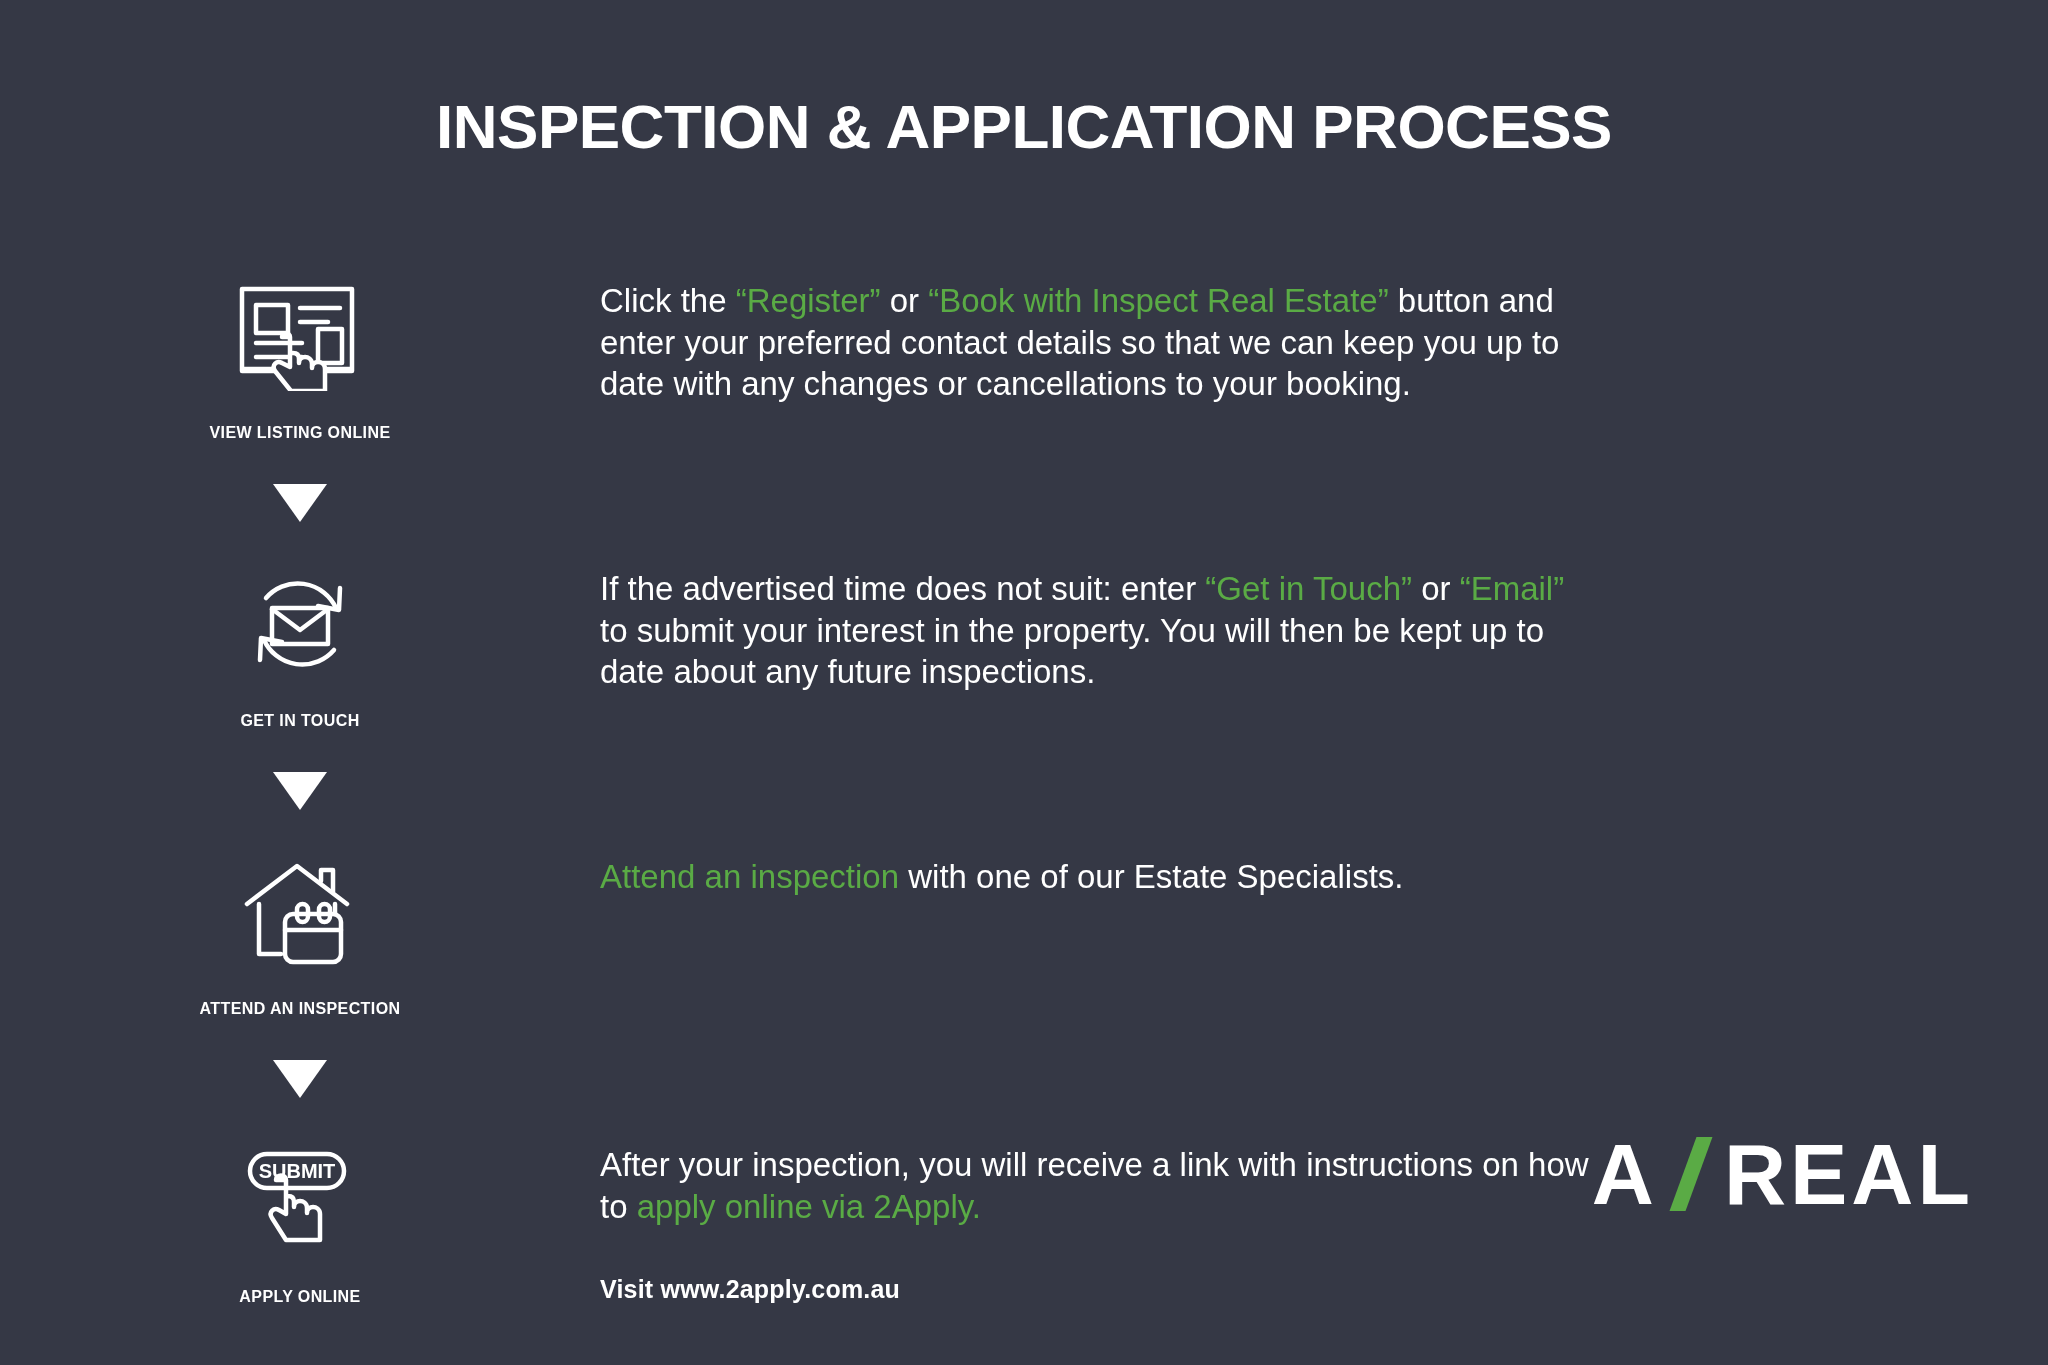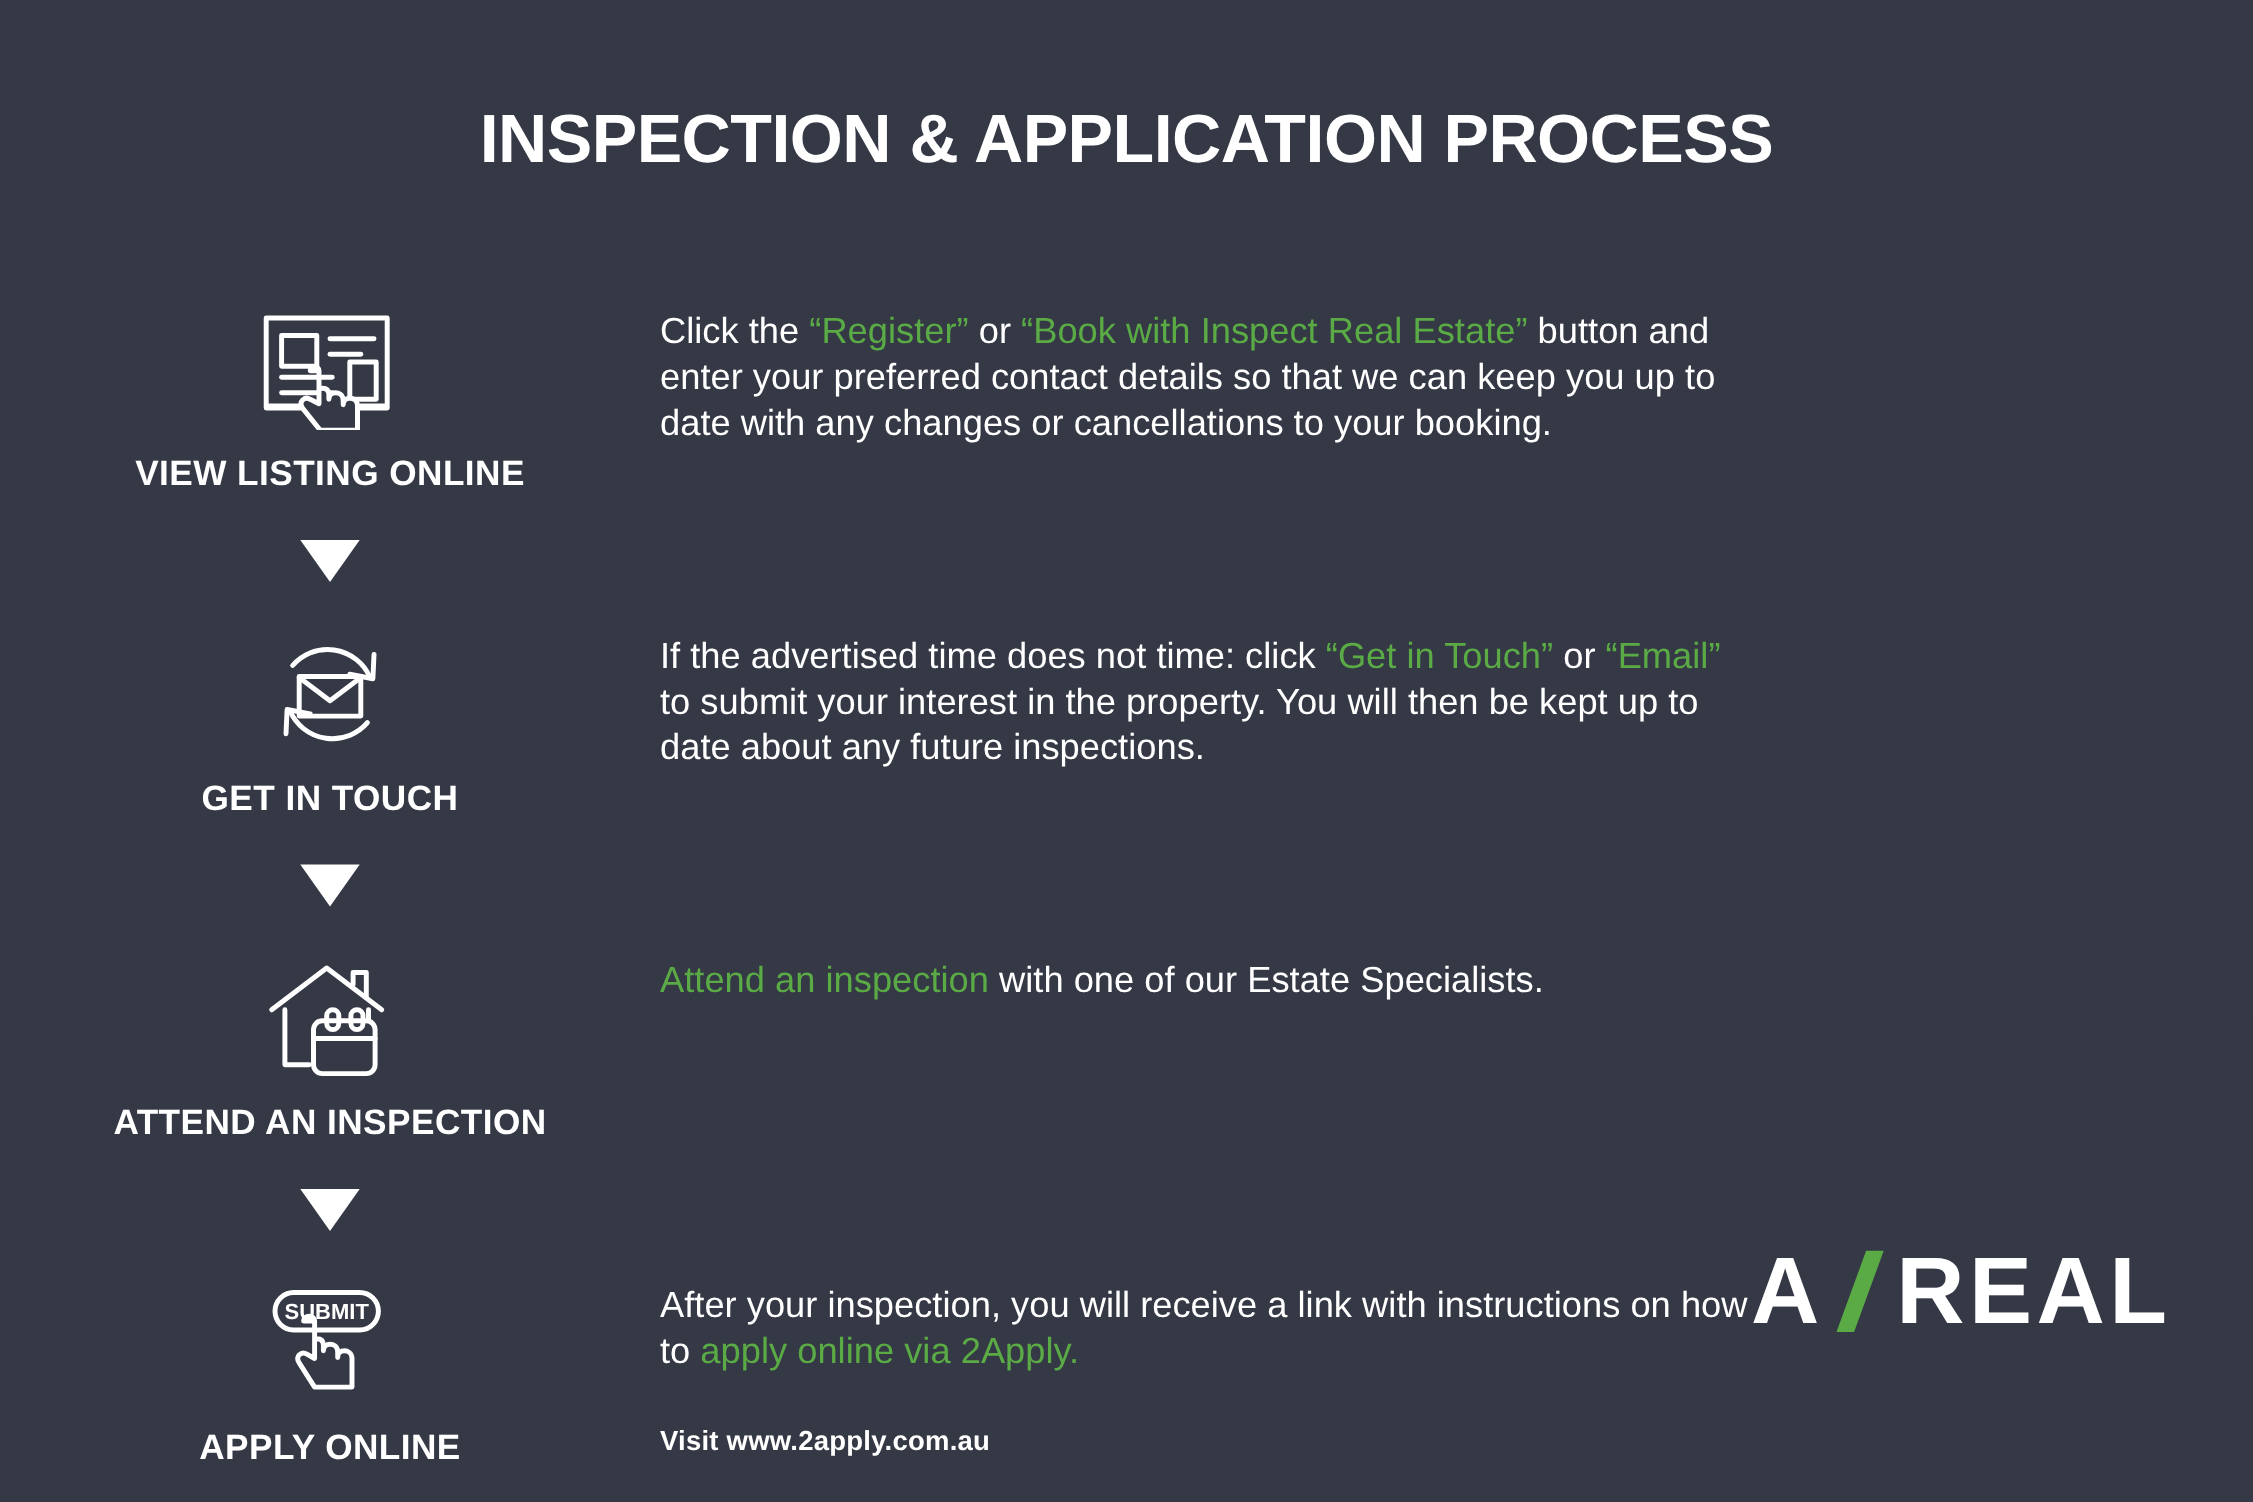--- a/index.html
+++ b/index.html
@@ -59,23 +59,23 @@
     width: 150px;
     height: 112px;
     display: flex;
     align-items: center;
     justify-content: center;
   }
 
   .icon-box svg { display: block; }
 
   .step-label {
-    margin-top: 20px;
-    color: #ffffff;
-    font-size: 32px;
+    margin-top: 32px;
+    color: #ffffff;
+    font-size: 16px;
     font-weight: bold;
     letter-spacing: 0.4px;
     white-space: nowrap;
     text-align: center;
   }
 
   .arrow-wrap {
     width: 600px;
     flex: 0 0 600px;
     display: flex;
@@ -206,21 +206,21 @@
               <polyline points="16,92 17,70 38,74"></polyline>
               <rect x="28" y="40" width="56" height="36"></rect>
               <polyline points="28,41 56,62 84,41"></polyline>
             </g>
           </svg>
         </div>
         <div class="step-label">GET IN TOUCH</div>
       </div>
       <div class="text-col">
         <p class="body-text">
-          <span>If the advertised time does not time: click </span><span class="accent">“Get in Touch”</span><span> or </span><span class="accent">“Email”</span><span> to submit your interest in the property. You will then be kept up to date about any future inspections.</span>
+          <span>If the advertised time does not suit: enter </span><span class="accent">“Get in Touch”</span><span> or </span><span class="accent">“Email”</span><span> to submit your interest in the property. You will then be kept up to date about any future inspections.</span>
         </p>
       </div>
     </div>
 
     <div class="gap-a"></div>
     <div class="arrow-wrap">
         <div class="arrow"></div>
       </div>
     <div class="gap-b"></div>
 

